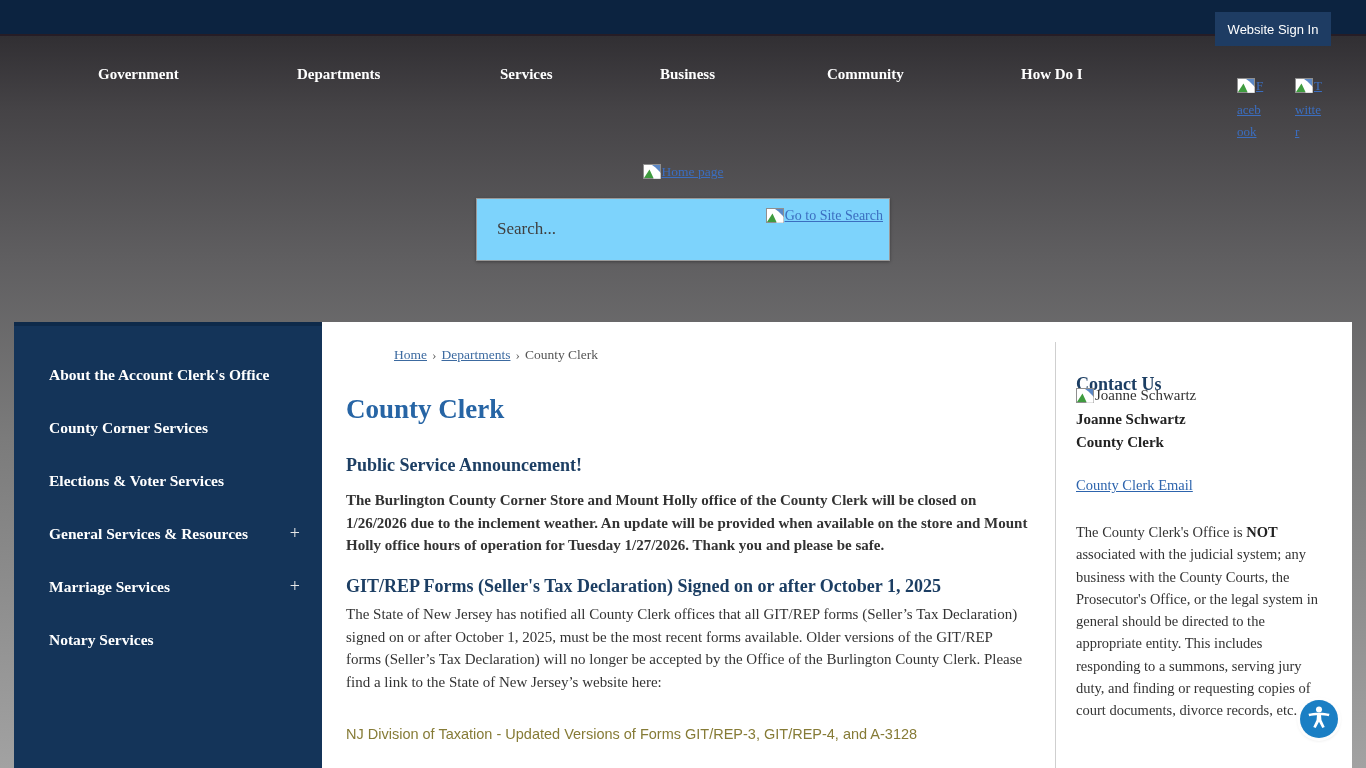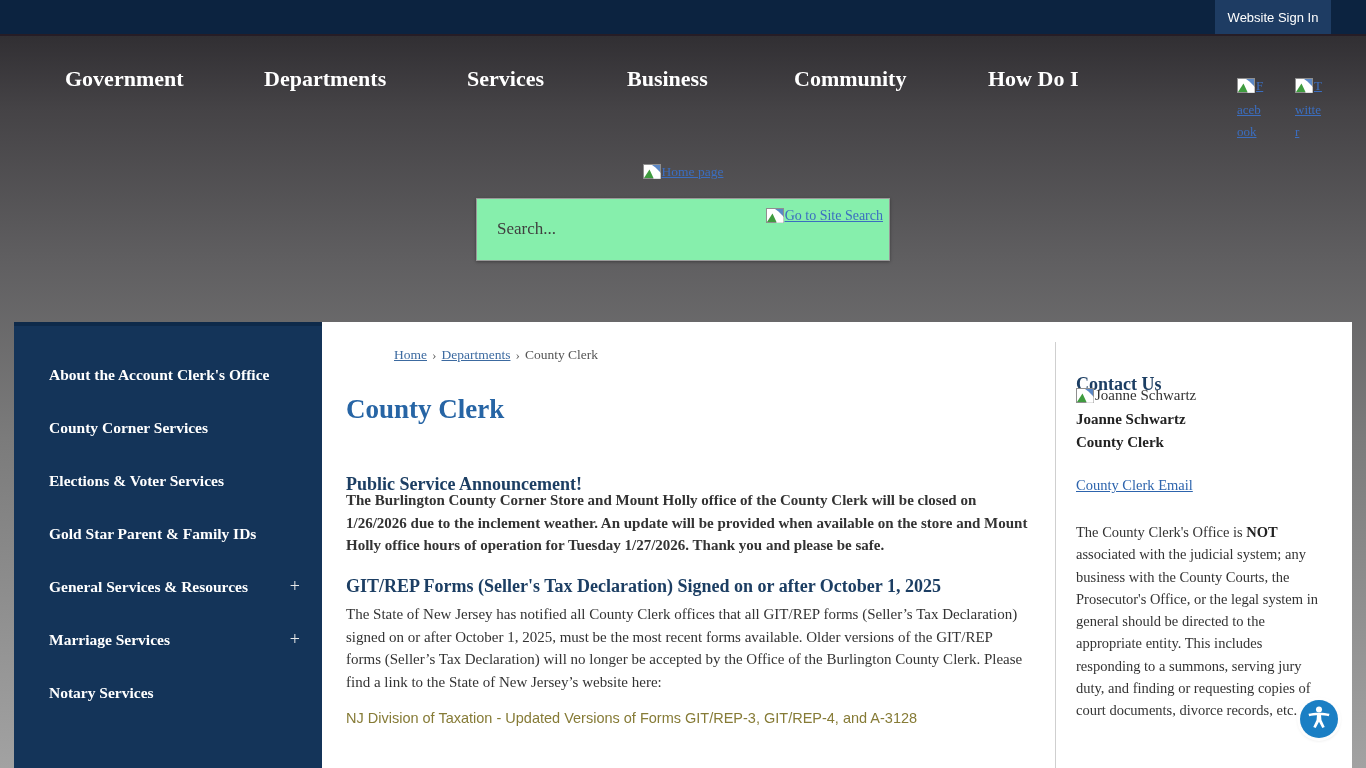--- a/index.html
+++ b/index.html
@@ -18,40 +18,40 @@
     z-index: 30;
   }
   .topbar-msg {
     position: absolute; left: 35px; top: 9px;
     font-size: 13.5px; color: #fff; white-space: nowrap;
   }
   .topbar-msg a.create-acct {
     color: #d6ad55; font-weight: bold; text-decoration: none; cursor: pointer;
   }
   .signin-btn {
-    position: absolute; right: 35px; top: 0; height: 34px; width: 116px;
+    position: absolute; right: 35px; top: 12px; height: 34px; width: 116px;
     background: #1e3c63; color: #fff;
     font-family: "Liberation Sans", sans-serif; font-size: 13px;
     display: flex; align-items: center; justify-content: center;
     cursor: pointer;
   }
 
   
   .page-bg {
     position: absolute; top: 36px; left: 0; width: 1366px; height: 732px;
     background: linear-gradient(180deg, #312f33 0%, #454346 10%, #5f5e60 30%, #7b7b7b 55%, #a2a2a2 100%);
     z-index: 0;
   }
 
   
   .main-nav { position: absolute; top: 0; left: 0; width: 1366px; height: 300px; z-index: 5; }
   .nav-item {
     position: absolute; top: 66px;
-    color: #fff; font-weight: bold; font-size: 22px;
-    cursor: pointer; white-space: nowrap;
+    color: #fff; font-weight: bold; font-size: 15px;
+    cursor: pointer; white-space: nowrap; margin-left: 33px;
   }
   .nav-gov  { left: 65px; }
   .nav-dep  { left: 264px; }
   .nav-ser  { left: 467px; }
   .nav-bus  { left: 627px; text-align: center; }
   .nav-com  { left: 794px; }
   .nav-how  { left: 988px; }
 
   .broken-link { color: #3b6ec0; text-decoration: underline; font-size: 13px; cursor: pointer; }
   .bimg { display: inline-block; vertical-align: -3px; margin-right: 1px; }
@@ -61,21 +61,21 @@
   .social-tw { left: 1295px; }
 
   .home-link {
     position: absolute; top: 162px; left: 0; width: 1366px; text-align: center;
   }
   .home-link .broken-link { font-size: 13.5px; }
 
   
   .searchbox {
     position: absolute; top: 198px; left: 476px; width: 414px; height: 63px;
-    background: #86efac; border: 1px solid #9a9a9a;
+    background: #7dd3fc; border: 1px solid #9a9a9a;
     box-shadow: 0 1px 3px rgba(0,0,0,0.35);
   }
   .search-placeholder {
     position: absolute; left: 20px; top: 20px;
     font-size: 17px; color: #3f3f3f;
   }
   .goto-search {
     position: absolute; right: 6px; top: 7px; white-space: nowrap;
   }
   .goto-search .broken-link { font-size: 14px; }
@@ -110,32 +110,32 @@
 
   .page-title {
     position: absolute; left: 24px; top: 72px;
     font-size: 27px; font-weight: bold; color: #2765a5;
   }
 
   .section-h {
     position: absolute; left: 24px;
     font-size: 18px; font-weight: bold; color: #1c3e63;
   }
-  .h-psa { top: 133px; margin-top: 19px; }
+  .h-psa { top: 133px; }
   .h-git { top: 254px; }
 
   .section-p {
     position: absolute; left: 24px; width: 682px;
     font-size: 15px; line-height: 22.6px; color: #333;
   }
   .p-psa { top: 167px; font-weight: bold; }
   .p-git { top: 281px; }
 
   .tax-link {
-    position: absolute; left: 24px; top: 388px;
+    position: absolute; left: 24px; top: 404px;
     font-family: "Liberation Sans", sans-serif;
     font-size: 14.5px; color: #867b36; text-decoration: none; cursor: pointer;
   }
 
   
   .contact-divider {
     position: absolute; left: 733px; top: 20px; bottom: 0; width: 1px;
     background: #cfcfcf;
   }
   .contact { position: absolute; left: 754px; top: 0; width: 256px; }
@@ -222,21 +222,20 @@
           </svg></span><span class="broken-link">Go to Site Search</span>
     </span>
   </div>
 </div>
 
 <div class="sidebar">
   <ul>
     <li><span>About the Account Clerk's Office</span></li>
     <li><span>County Corner Services</span></li>
     <li><span>Elections &amp; Voter Services</span></li>
-    <li><span>Gold Star Parent &amp; Family IDs</span></li>
     <li><span>General Services &amp; Resources</span><span class="plus">+</span></li>
     <li><span>Marriage Services</span><span class="plus">+</span></li>
     <li><span>Notary Services</span></li>
   </ul>
 </div>
 
 <div class="content-panel">
 
   <div class="breadcrumb">
     <a>Home</a><span class="crumb-sep">›</span><a>Departments</a><span class="crumb-sep">›</span><span>County Clerk</span>

